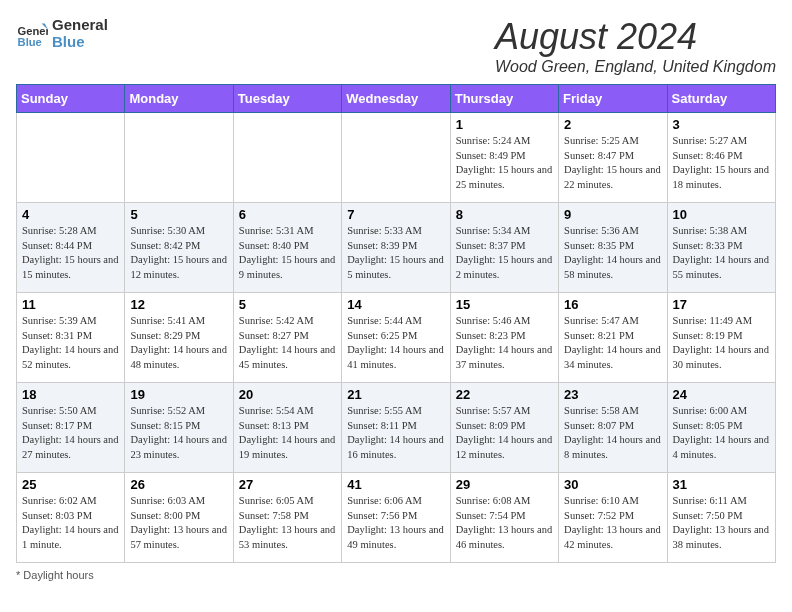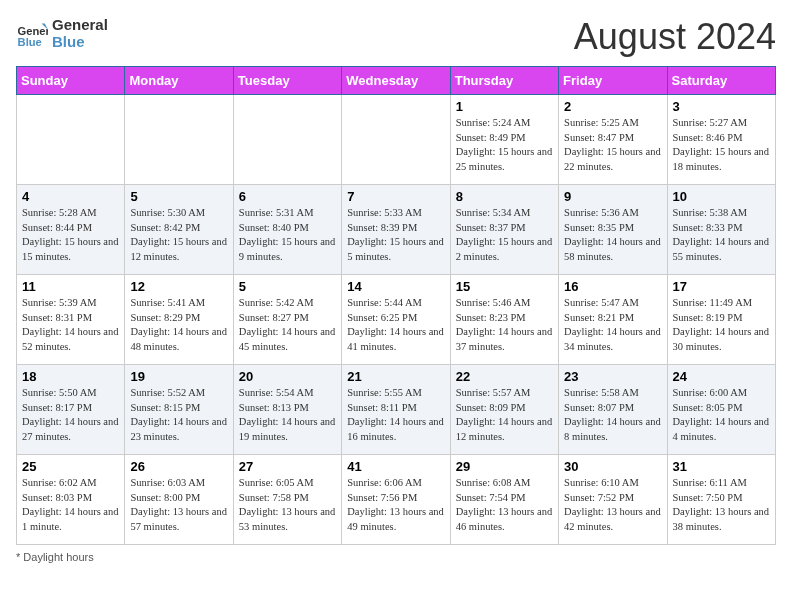--- a/index.html
+++ b/index.html
@@ -20,38 +20,39 @@
       display: flex;
       align-items: center;
       gap: 4px;
     }
     .logo-icon {
       width: 32px;
       height: 32px;
     }
     .title-block {
       text-align: left;
+      font-style: italic;
     }
     .title-block h1 {
       font-size: 36px;
       font-weight: normal;
       color: #333;
     }
     .title-block h2 {
       font-size: 16px;
       font-weight: normal;
       color: #333;
     }
     table {
       width: 100%;
       border-collapse: collapse;
       font-size: 11px;
     }
     thead tr th {
-      background: #d946ef;
+      background: #8b5cf6;
       color: #fff;
       padding: 6px 4px;
       text-align: left;
       font-size: 13px;
       font-weight: bold;
       border: 1px solid #2a6aa0;
     }
     tbody tr {
       border: 1px solid #ccc;
     }
@@ -96,20 +97,21 @@
       <text x="2" y="36" font-size="14" font-weight="bold" fill="#4a90c4">Blue</text>
       <polygon points="32,8 40,16 36,8" fill="#4a90c4"></polygon>
     </svg>
     <div>
       <div style="font-size:15px;font-weight:bold;color:#333;">General</div>
       <div style="font-size:15px;font-weight:bold;color:#4a90c4;">Blue</div>
     </div>
   </div>
   <div class="title-block">
     <h1>August 2024</h1>
+    <h2>Wood Green, England, United Kingdom</h2>
   </div>
 </div>
 
 <table>
   <thead>
     <tr>
     <th>Sunday</th>
         <th>Monday</th>
         <th>Tuesday</th>
         <th>Wednesday</th>

